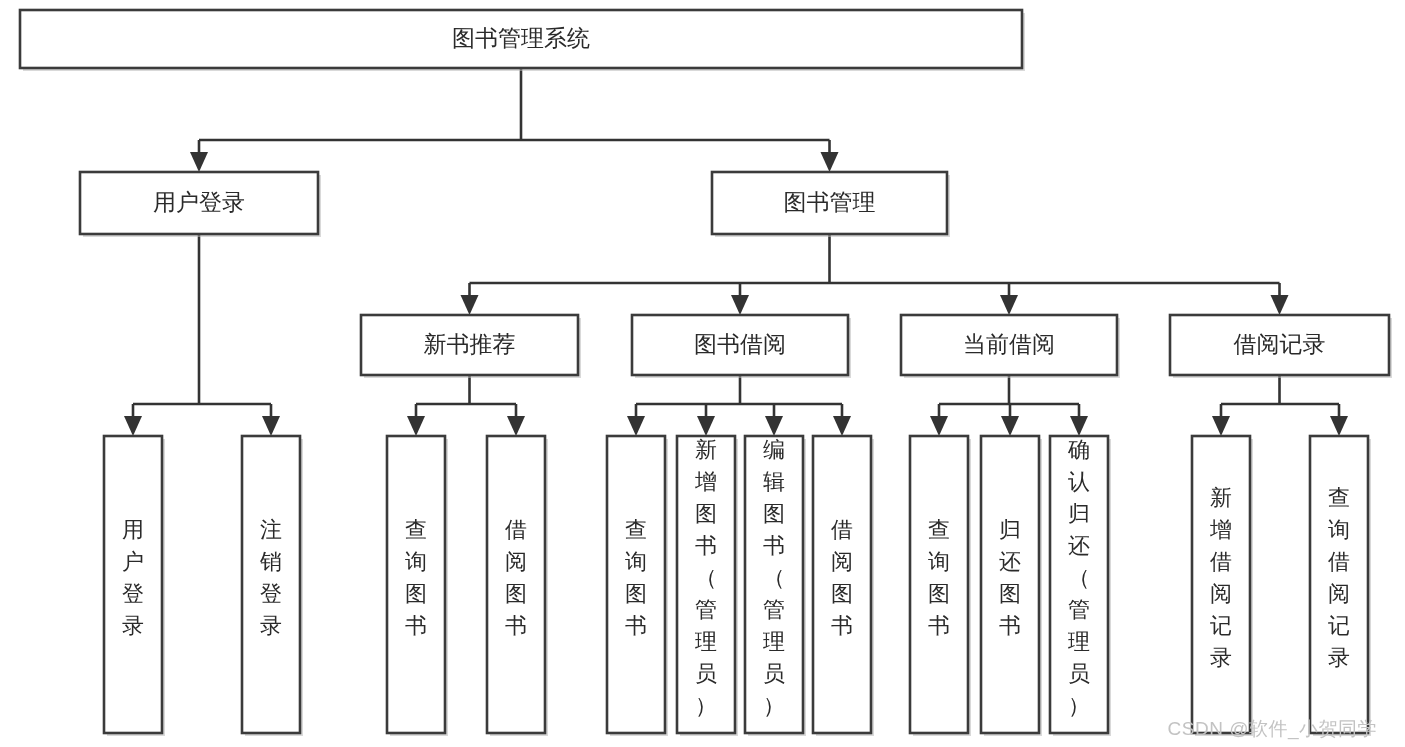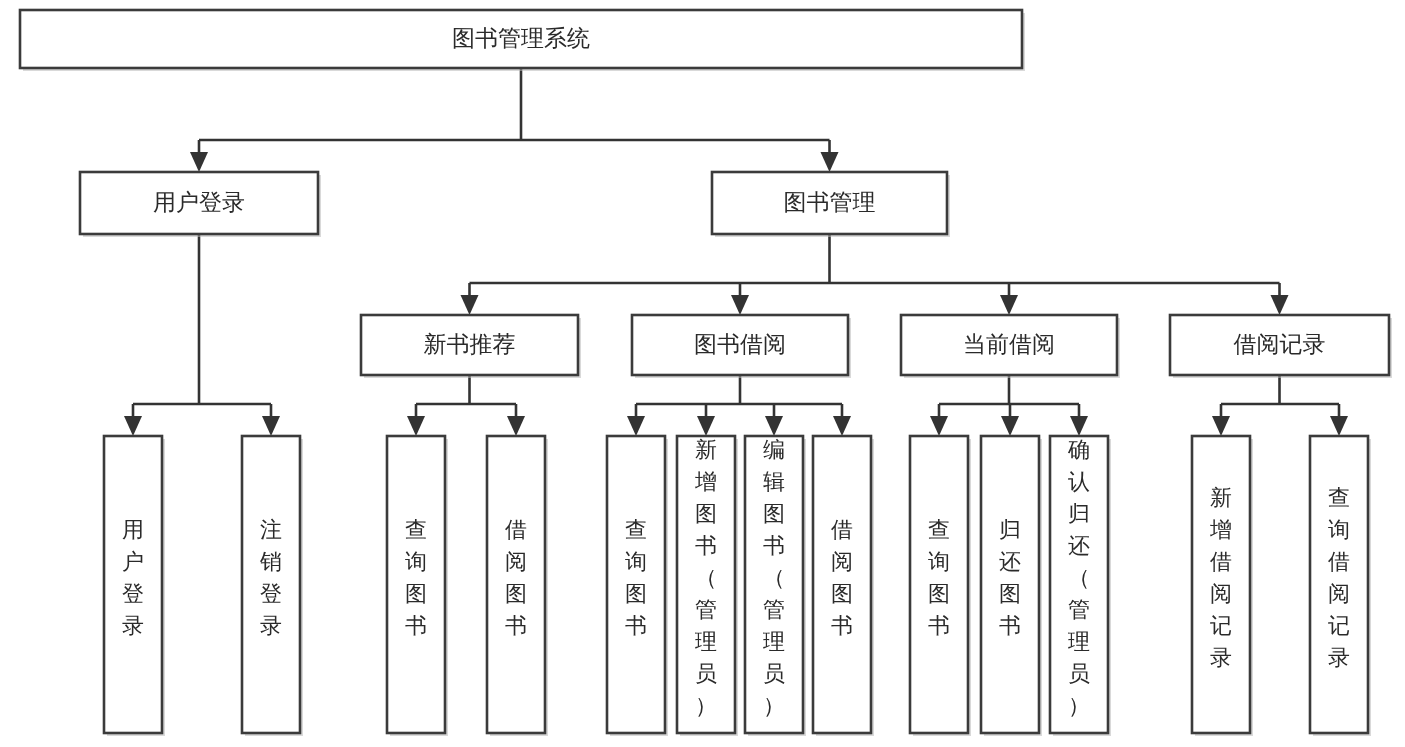--- a/index.html
+++ b/index.html
@@ -239,13 +239,14 @@
           <rect x="1192" y="436" width="58" height="297" class="node-box"></rect>
           <text x="1221" y="0" class="node-label-vertical"><tspan x="1221" y="504.5">新</tspan><tspan x="1221" y="536.5">增</tspan><tspan x="1221" y="568.5">借</tspan><tspan x="1221" y="600.5">阅</tspan><tspan x="1221" y="632.5">记</tspan><tspan x="1221" y="664.5">录</tspan></text>
         </g>
         <g>
           <rect x="1313" y="439" width="58" height="297" class="node-shadow"></rect>
           <rect x="1310" y="436" width="58" height="297" class="node-box"></rect>
           <text x="1339" y="0" class="node-label-vertical"><tspan x="1339" y="504.5">查</tspan><tspan x="1339" y="536.5">询</tspan><tspan x="1339" y="568.5">借</tspan><tspan x="1339" y="600.5">阅</tspan><tspan x="1339" y="632.5">记</tspan><tspan x="1339" y="664.5">录</tspan></text>
         </g>
       </g>
   </svg>
+  <div class="watermark-text">CSDN @软件_小贺同学</div>
 </div>
 
 </body></html>

